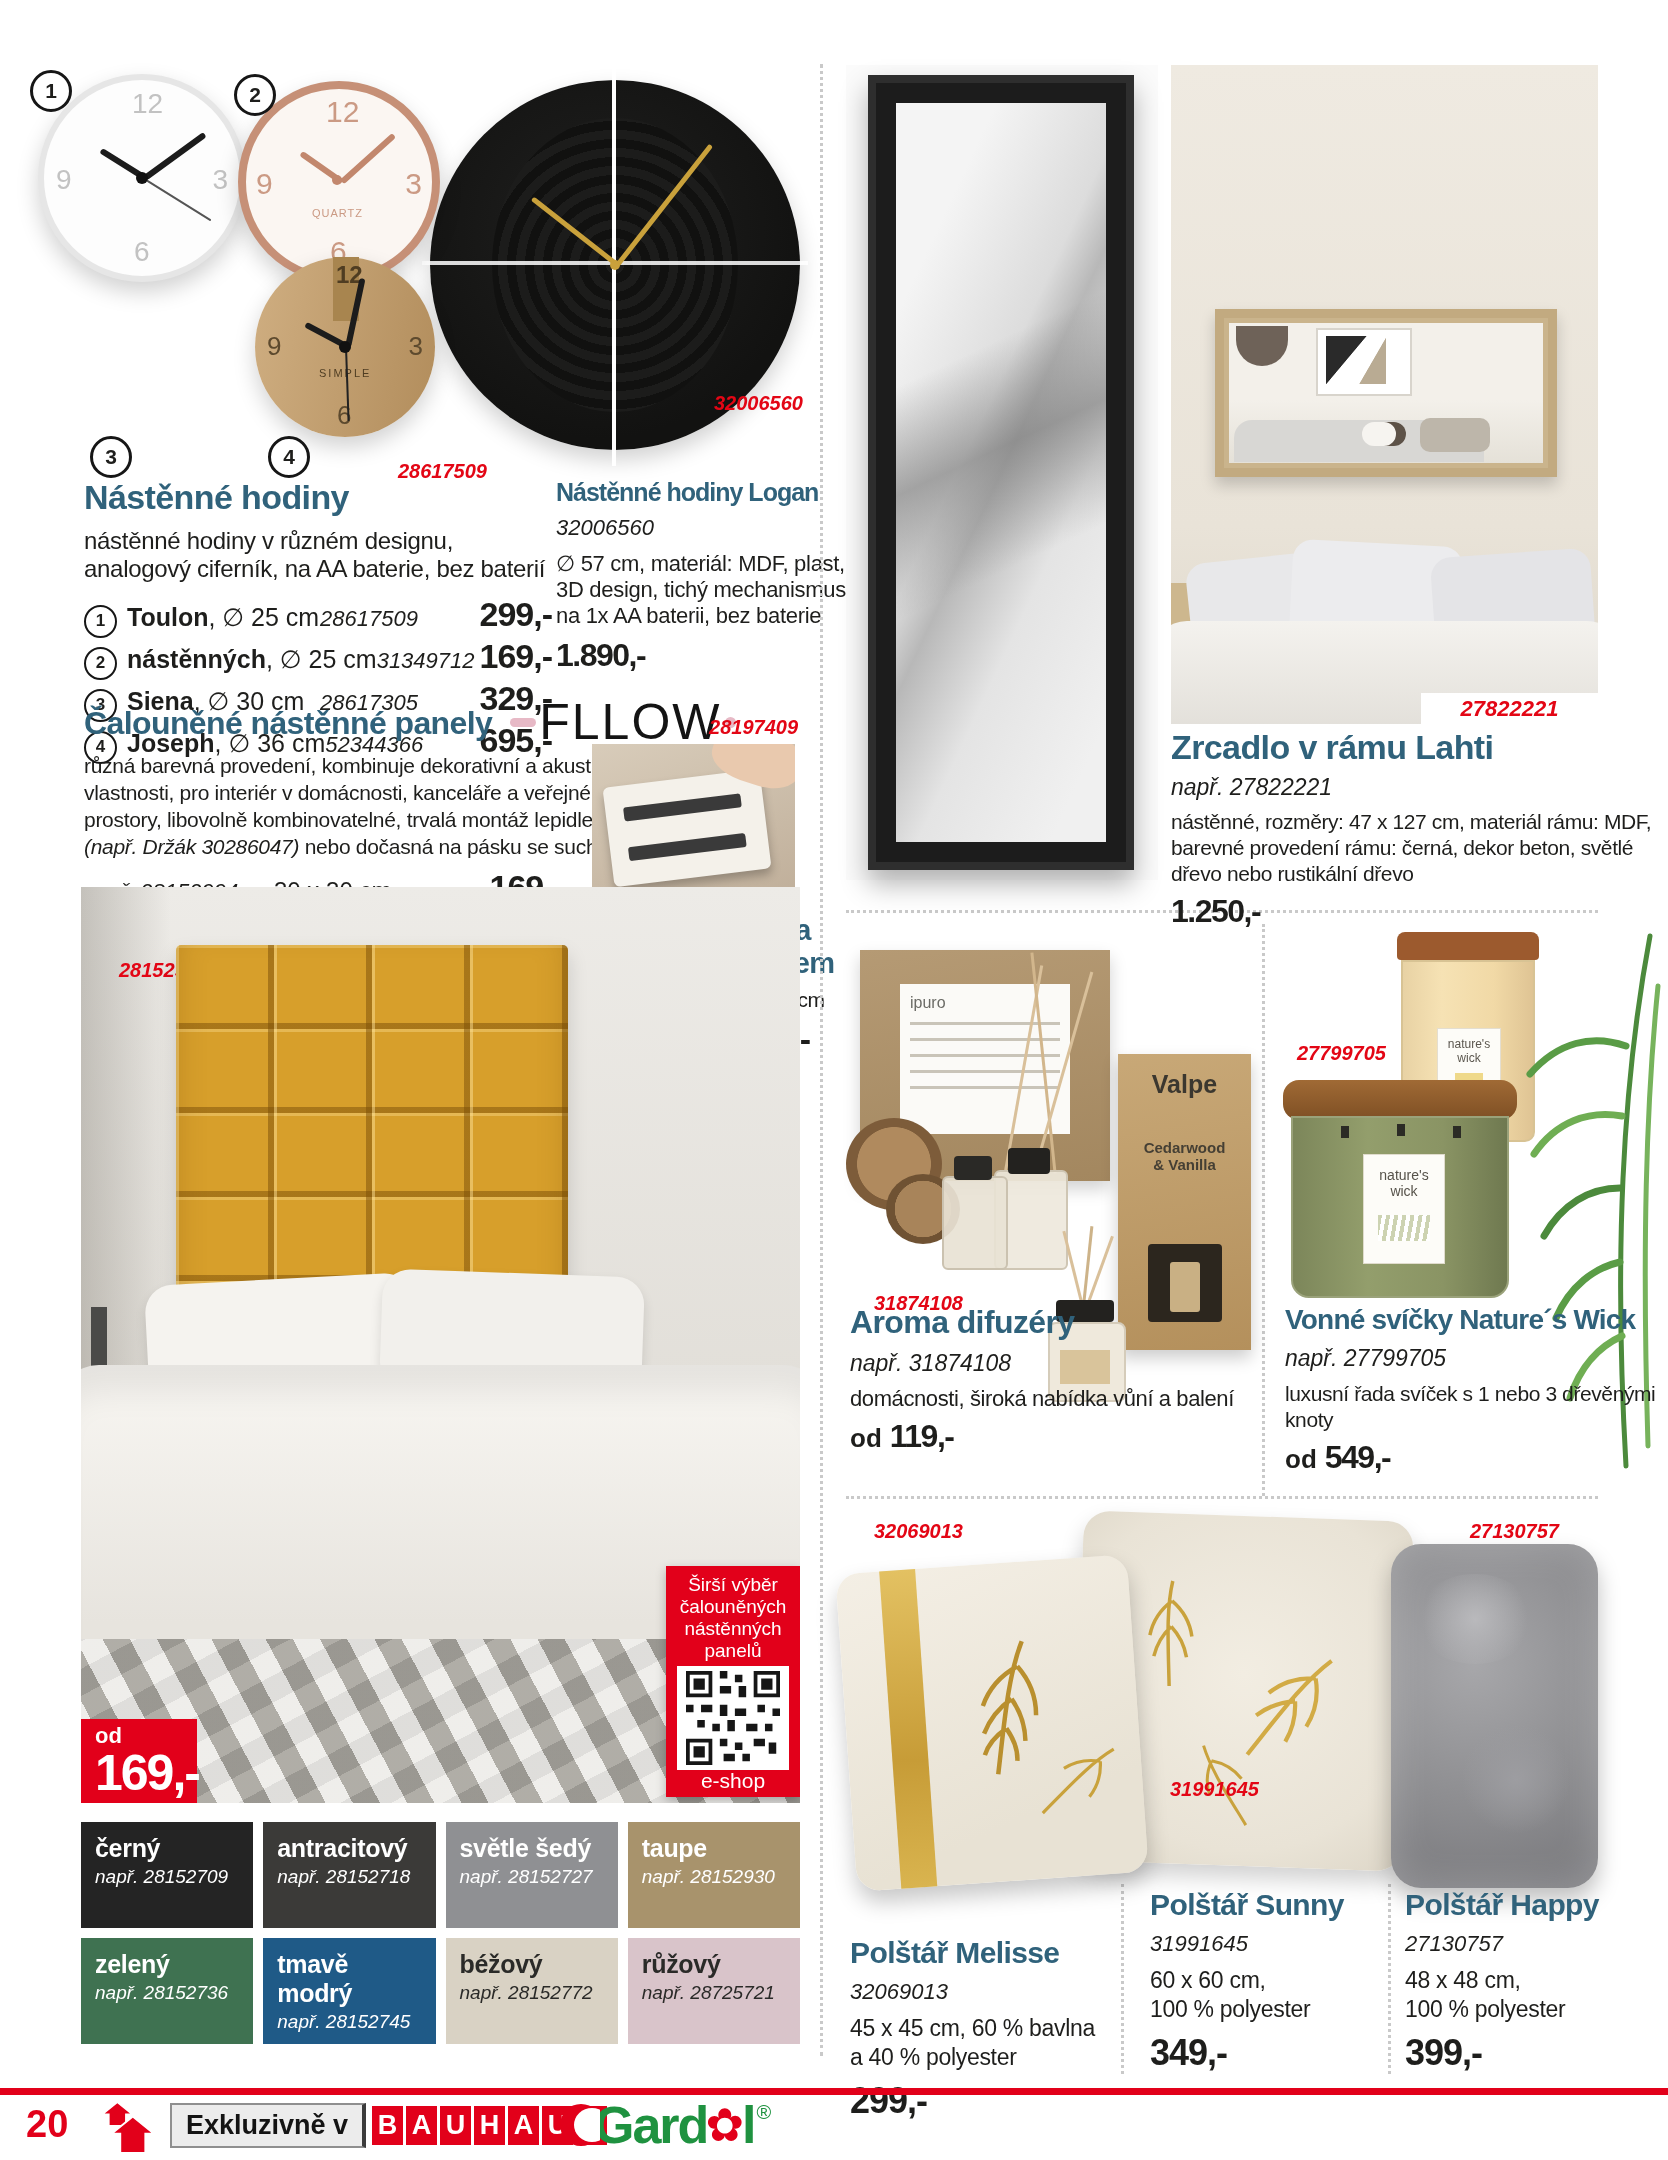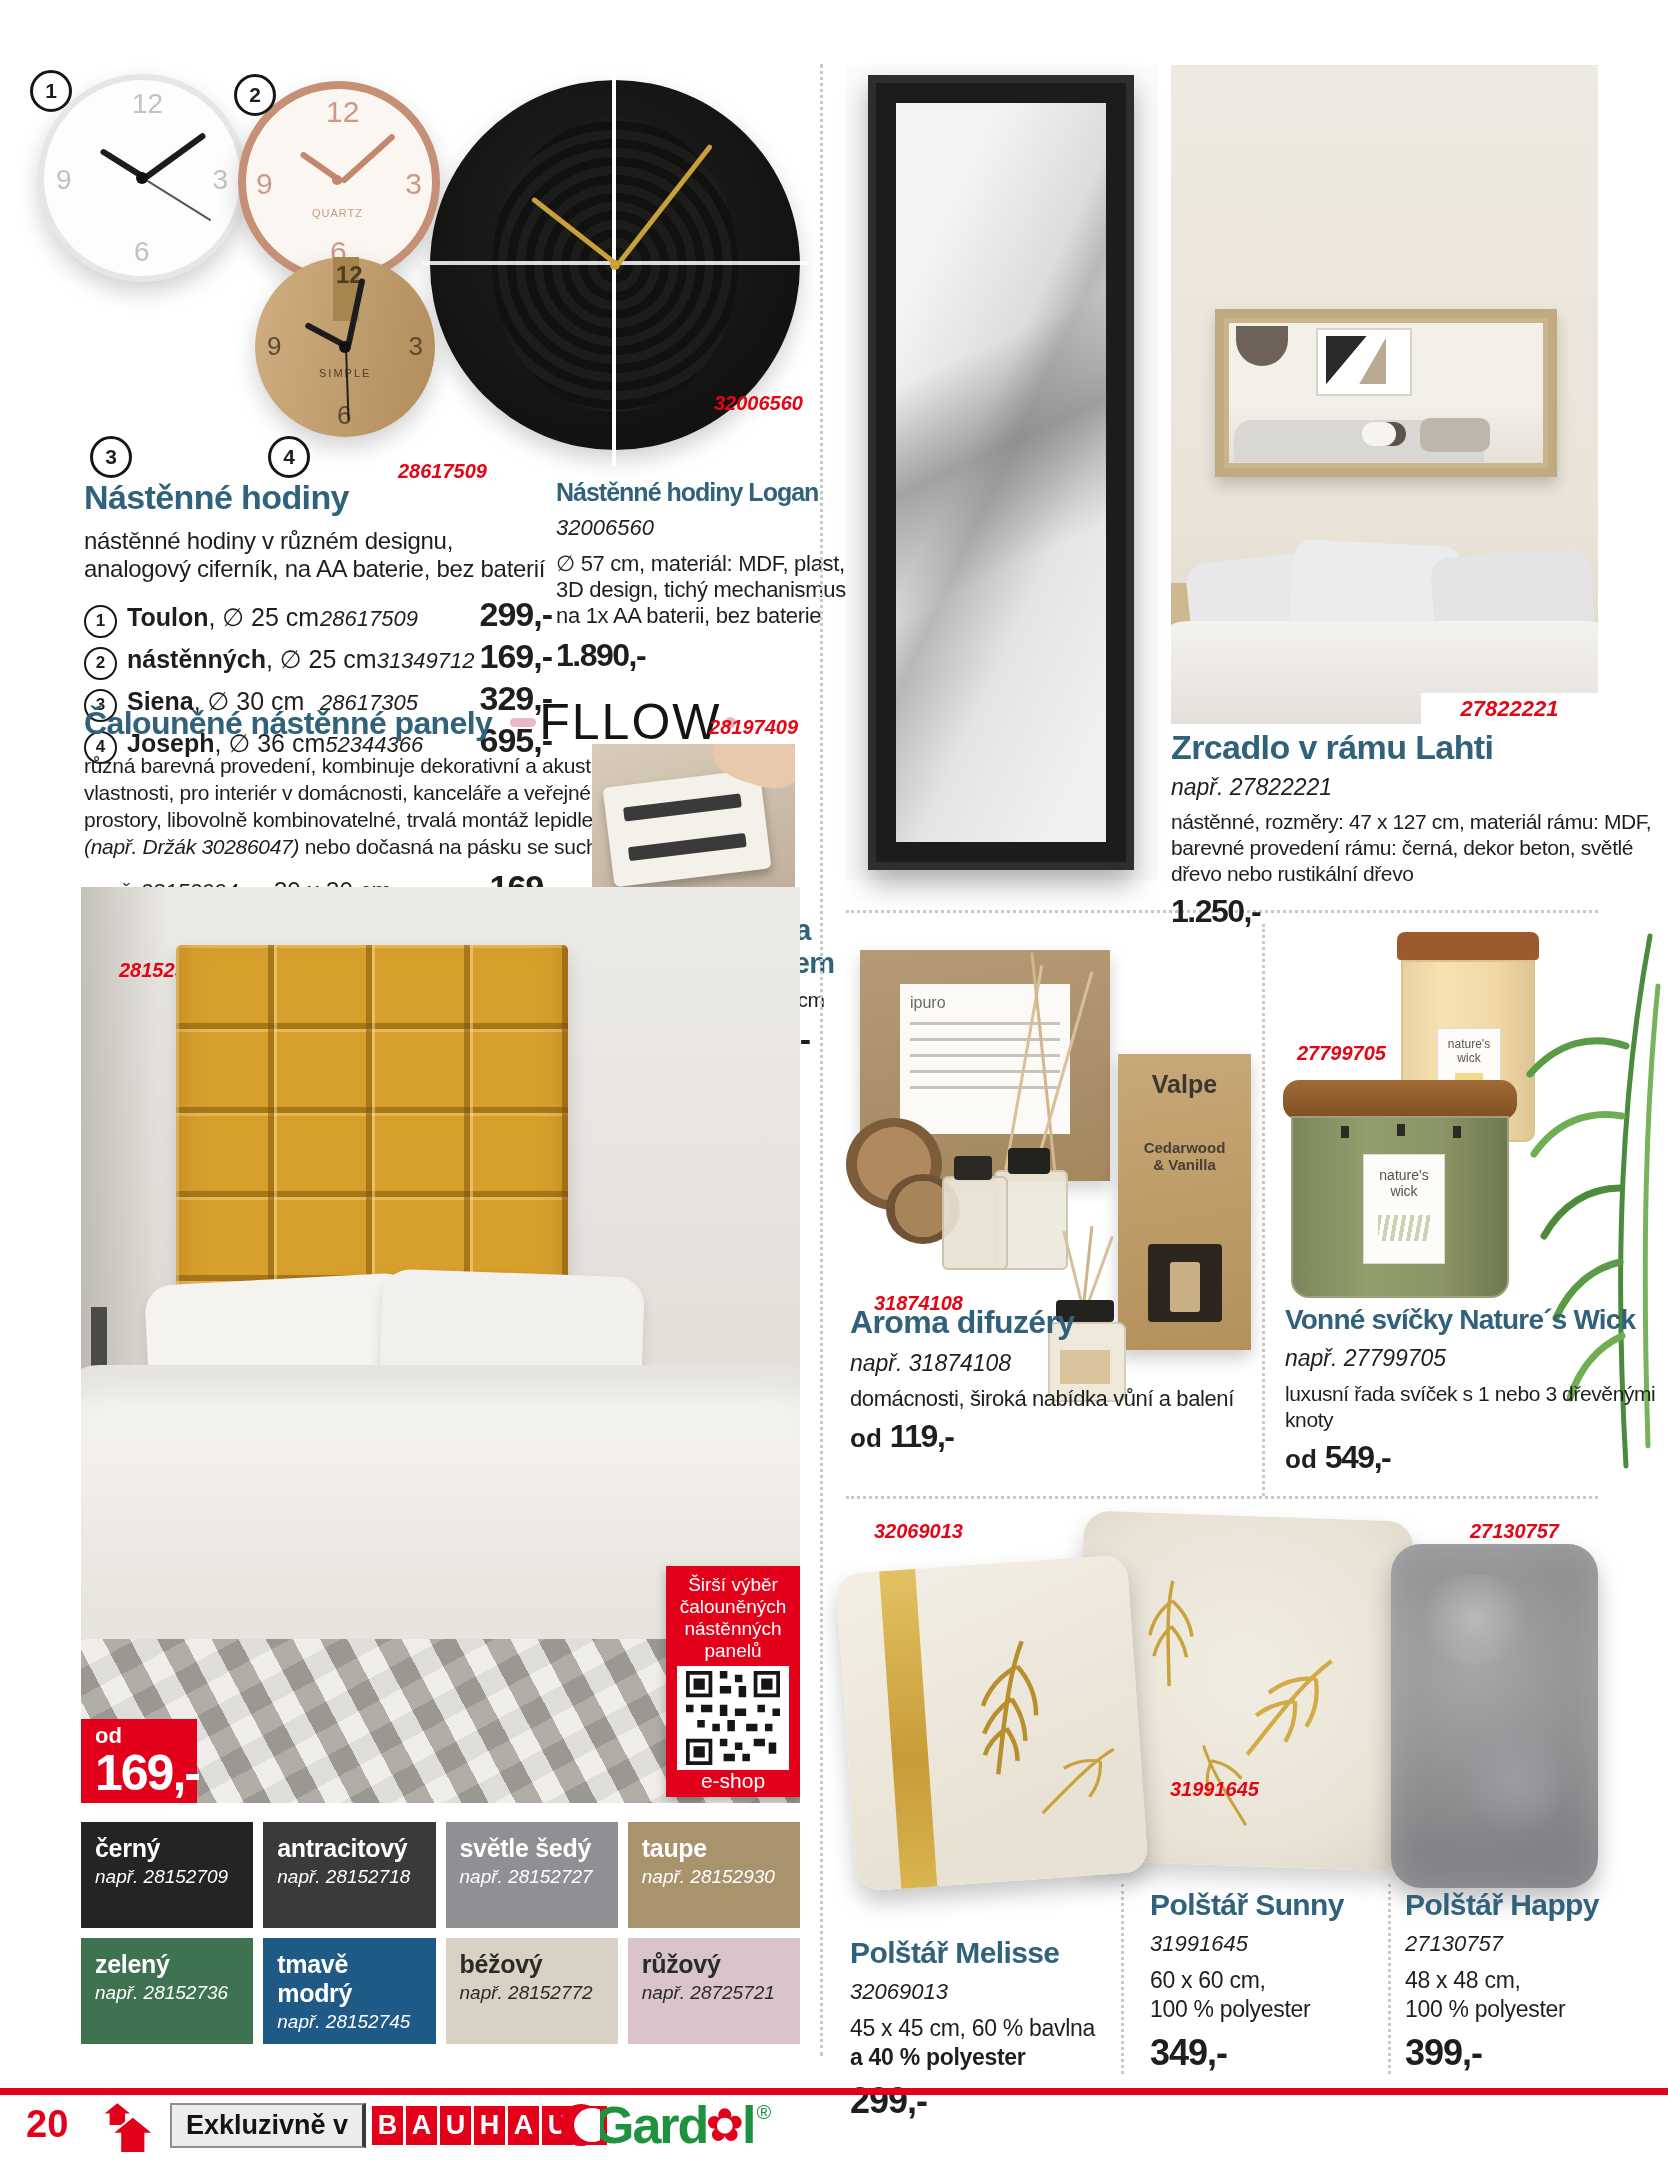--- a/index.html
+++ b/index.html
@@ -453,21 +453,21 @@
     </div>
     <span class="abs codeimg" style="left:28px;top:12px;">32069013</span>
     <span class="abs codeimg" style="left:624px;top:12px;">27130757</span>
     <span class="abs codeimg" style="left:324px;top:270px;">31991645</span>
   </div>
 
   <div class="abs" style="left:850px;top:1888px;width:252px;margin-top:48px;">
     <div class="ptitle">Polštář Melisse</div>
     <div class="it nw" style="font-size:22px;margin-top:9px;">32069013</div>
     <div class="nw" style="font-size:23px;line-height:29px;margin-top:9px;letter-spacing:-0.3px;">45 x 45 cm, 60 % bavlna</div>
-    <div class="nw" style="font-size:23px;line-height:29px;letter-spacing:-0.3px;font-weight:bold;">a 40 % polyester</div>
+    <div class="nw" style="font-size:23px;line-height:29px;letter-spacing:-0.3px;">a 40 % polyester</div>
     <div class="price-lg" style="margin-top:8px;font-size:36px;">299,-</div>
   </div>
   <div class="abs" style="left:1150px;top:1888px;width:220px;">
     <div class="ptitle">Polštář Sunny</div>
     <div class="it nw" style="font-size:22px;margin-top:9px;">31991645</div>
     <div class="nw" style="font-size:23px;line-height:29px;margin-top:9px;letter-spacing:-0.3px;">60 x 60 cm,</div>
     <div class="nw" style="font-size:23px;line-height:29px;letter-spacing:-0.3px;">100 % polyester</div>
     <div class="price-lg" style="margin-top:8px;font-size:36px;">349,-</div>
   </div>
   <div class="abs" style="left:1405px;top:1888px;width:210px;">

